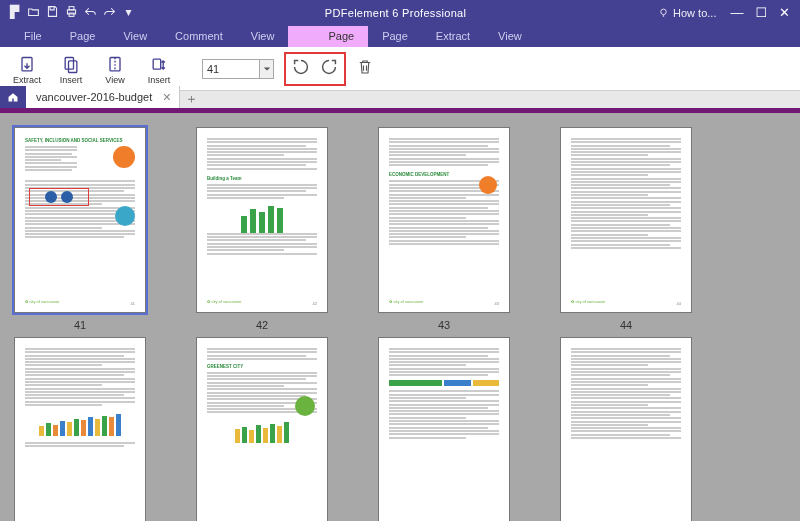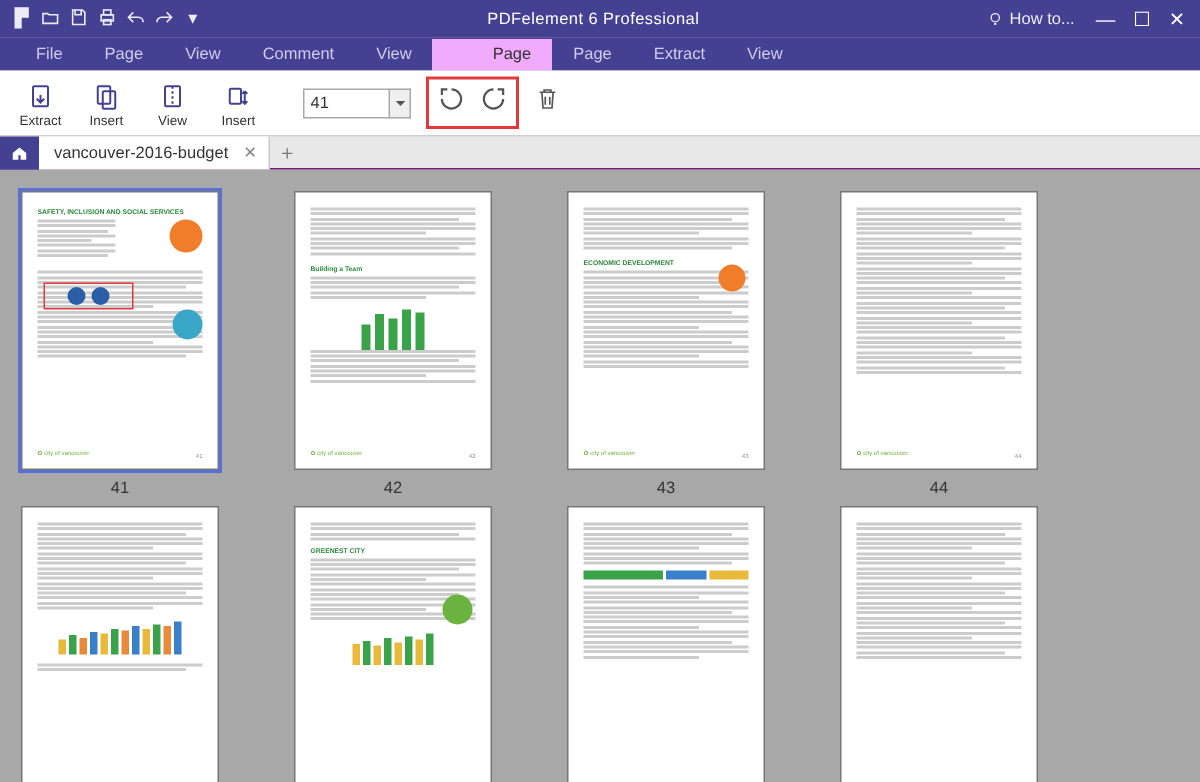--- a/index.html
+++ b/index.html
@@ -30,21 +30,21 @@
 .page-input-wrap { display: flex; align-items: center; margin-left: 18px; }
 .page-input { width: 58px; height: 20px; font-size: 11px; padding: 0 4px; border: 1px solid #a8a8a8; background:#fff; color:#333;}
 .page-dd { width: 14px; height: 20px; border:1px solid #a8a8a8; border-left:none; background:#efefef; display:flex; align-items:center; justify-content:center; }
 .page-dd svg{width:8px;height:8px;fill:#555;}
 .rotate-box { border: 2px solid #e03a3a; margin-left: 10px; padding: 2px 4px; display:flex; align-items:center; gap:6px; }
 .rot-btn svg { width: 22px; height: 22px; stroke:#555; fill:none; stroke-width:1.6; }
 .trash { margin-left: 10px; }
 .trash svg { width:18px; height:20px; stroke:#555; fill:none; stroke-width:1.5; }
 
 
-.tabstrip { background:#e8e8e8; height:22px; display:flex; align-items:center; border-bottom:1px solid #701a75; }
+.tabstrip { background:#e8e8e8; height:22px; display:flex; align-items:flex-end; border-bottom:5px solid #701a75; }
 .home-icn{ width:26px; height:22px; background:#444092; display:flex; align-items:center; justify-content:center; }
 .home-icn svg{ width:12px;height:12px; fill:#fff;}
 .tab{ display:flex; align-items:center; height:22px; background:#fff; border-right:1px solid #c9c9c9; padding:0 8px 0 10px; font-size:11px; color:#333; gap:10px;}
 .tab .x{ font-size:11px; color:#888; cursor:default;}
 .newtab{ width:22px; display:flex; align-items:center; justify-content:center; font-size:13px; color:#777; }
 
 
 .stage { flex:1; background:#a8a8a8; overflow:auto; padding:14px 14px 0 14px; }
 .row { display:flex; gap:50px; margin-bottom:6px; }
 .thumb-wrap { display:flex; flex-direction:column; align-items:center; }

